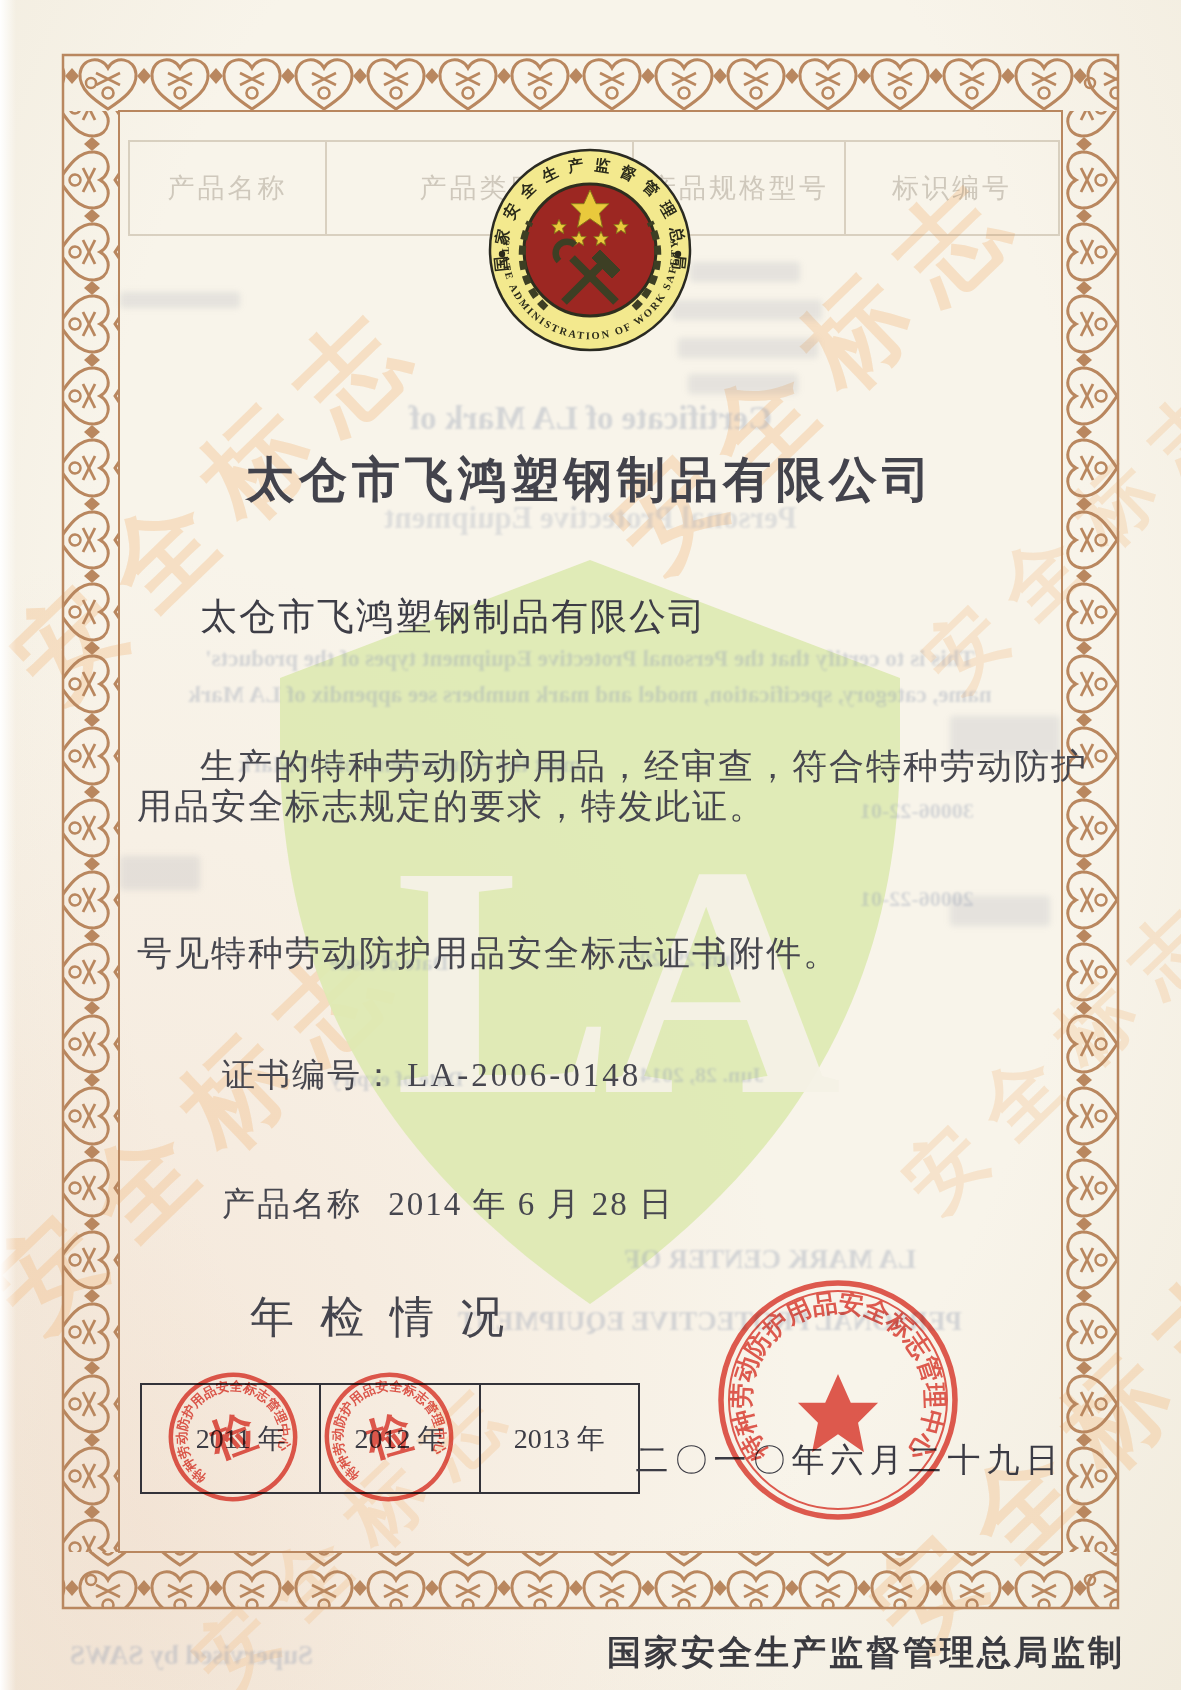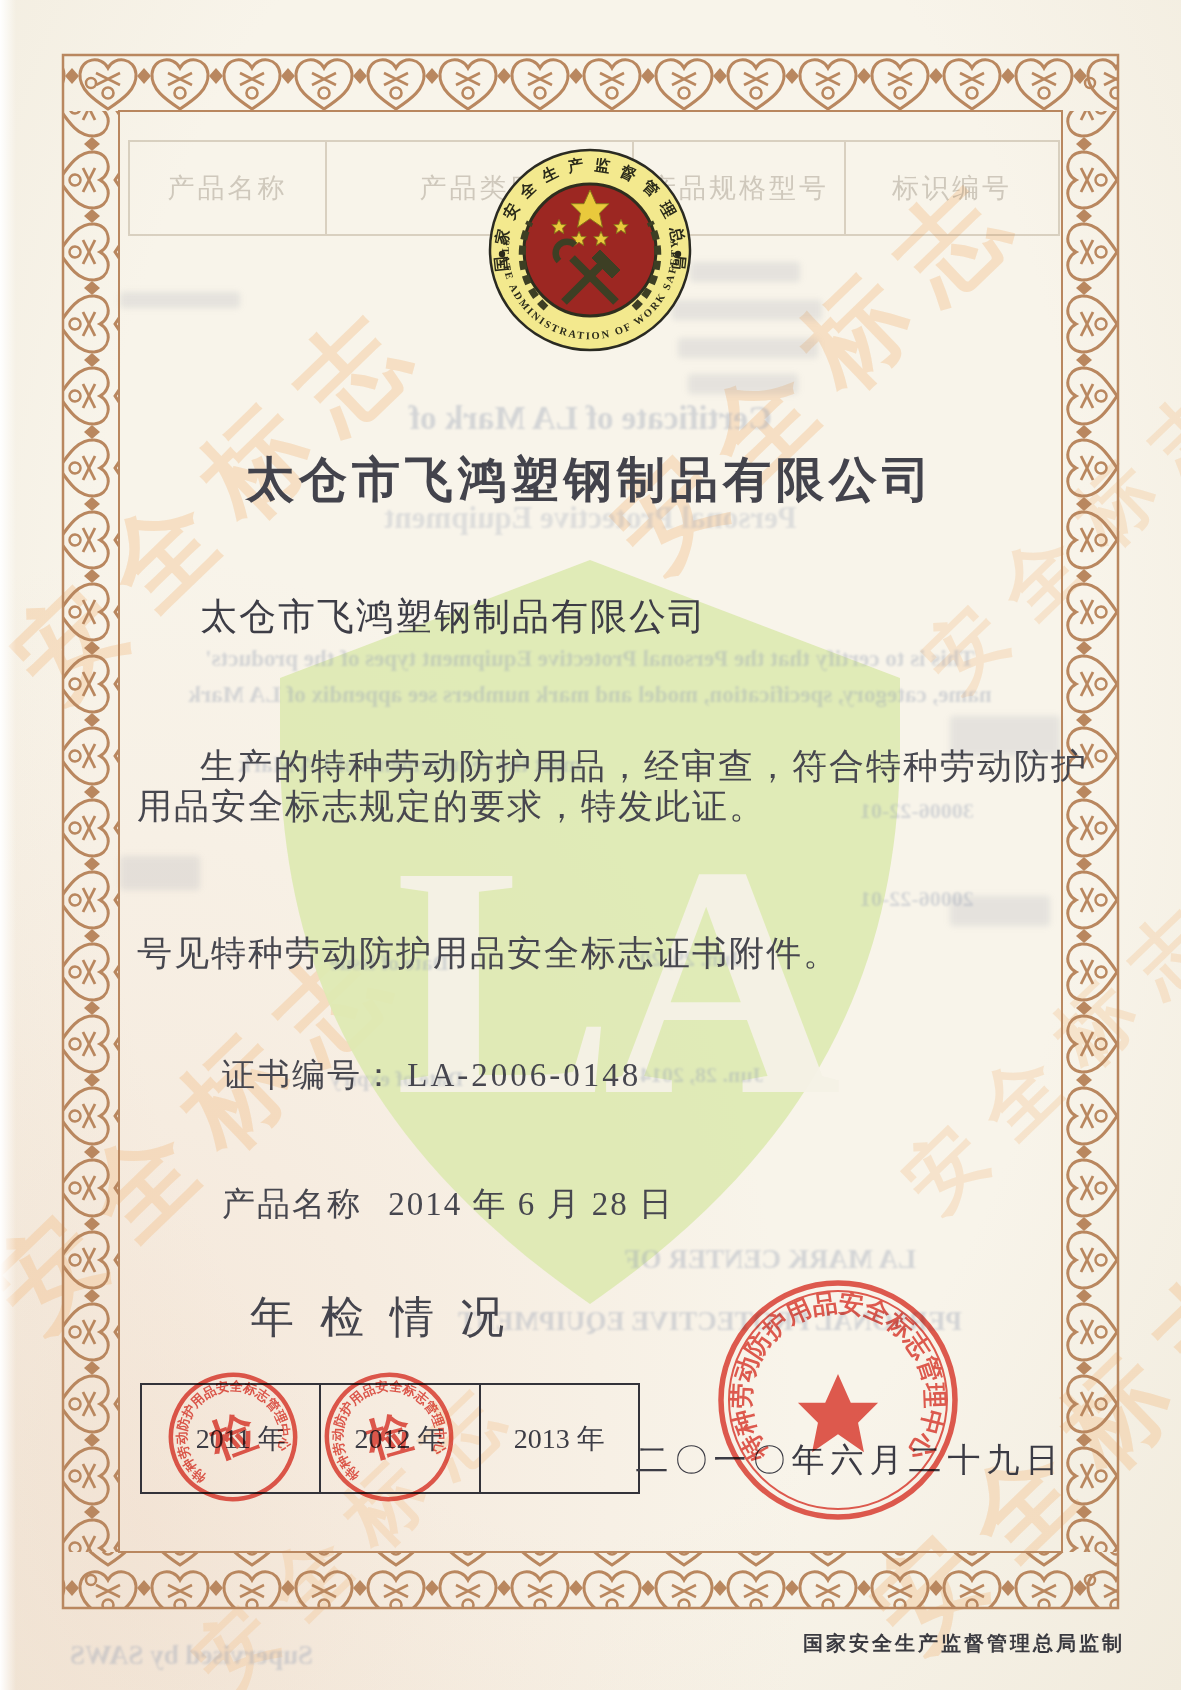--- a/index.html
+++ b/index.html
@@ -32,21 +32,21 @@
   .inline-lab{display:inline-block;}
   .annual{position:absolute;left:140px;top:1288px;width:500px;text-align:center;font-size:44px;
     letter-spacing:26px;color:#44444d;z-index:5;}
   .atable{position:absolute;left:140px;top:1383px;width:500px;height:111px;display:flex;
     border:2px solid #33333a;box-sizing:border-box;z-index:5;background:transparent;padding-left:20px;}
   .atable .cell{flex:1;display:flex;align-items:center;justify-content:center;
     font-size:28px;color:#3c3c45;border-right:2px solid #33333a;}
   .atable .cell:last-child{border-right:none;}
   .issue-date{position:absolute;left:630px;top:1438px;width:440px;text-align:center;
     font-size:33px;letter-spacing:6px;color:#3b3b44;z-index:5;}
-  .footer{position:absolute;right:56px;top:1630px;font-size:20px;font-weight:700;
+  .footer{position:absolute;right:56px;top:1630px;font-size:34px;font-weight:700;
     letter-spacing:3px;color:#3a3a40;z-index:5;}
   .stamp{position:absolute;mix-blend-mode:multiply;opacity:.9;z-index:6;}
   .shield{position:absolute;left:270px;top:552px;z-index:2;}
   .border-svg{position:absolute;left:0;top:0;z-index:4;pointer-events:none;}
   .emblem{position:absolute;left:486px;top:146px;z-index:5;}
 </style>
 </head>
 <body>
 
 <div class="page">

